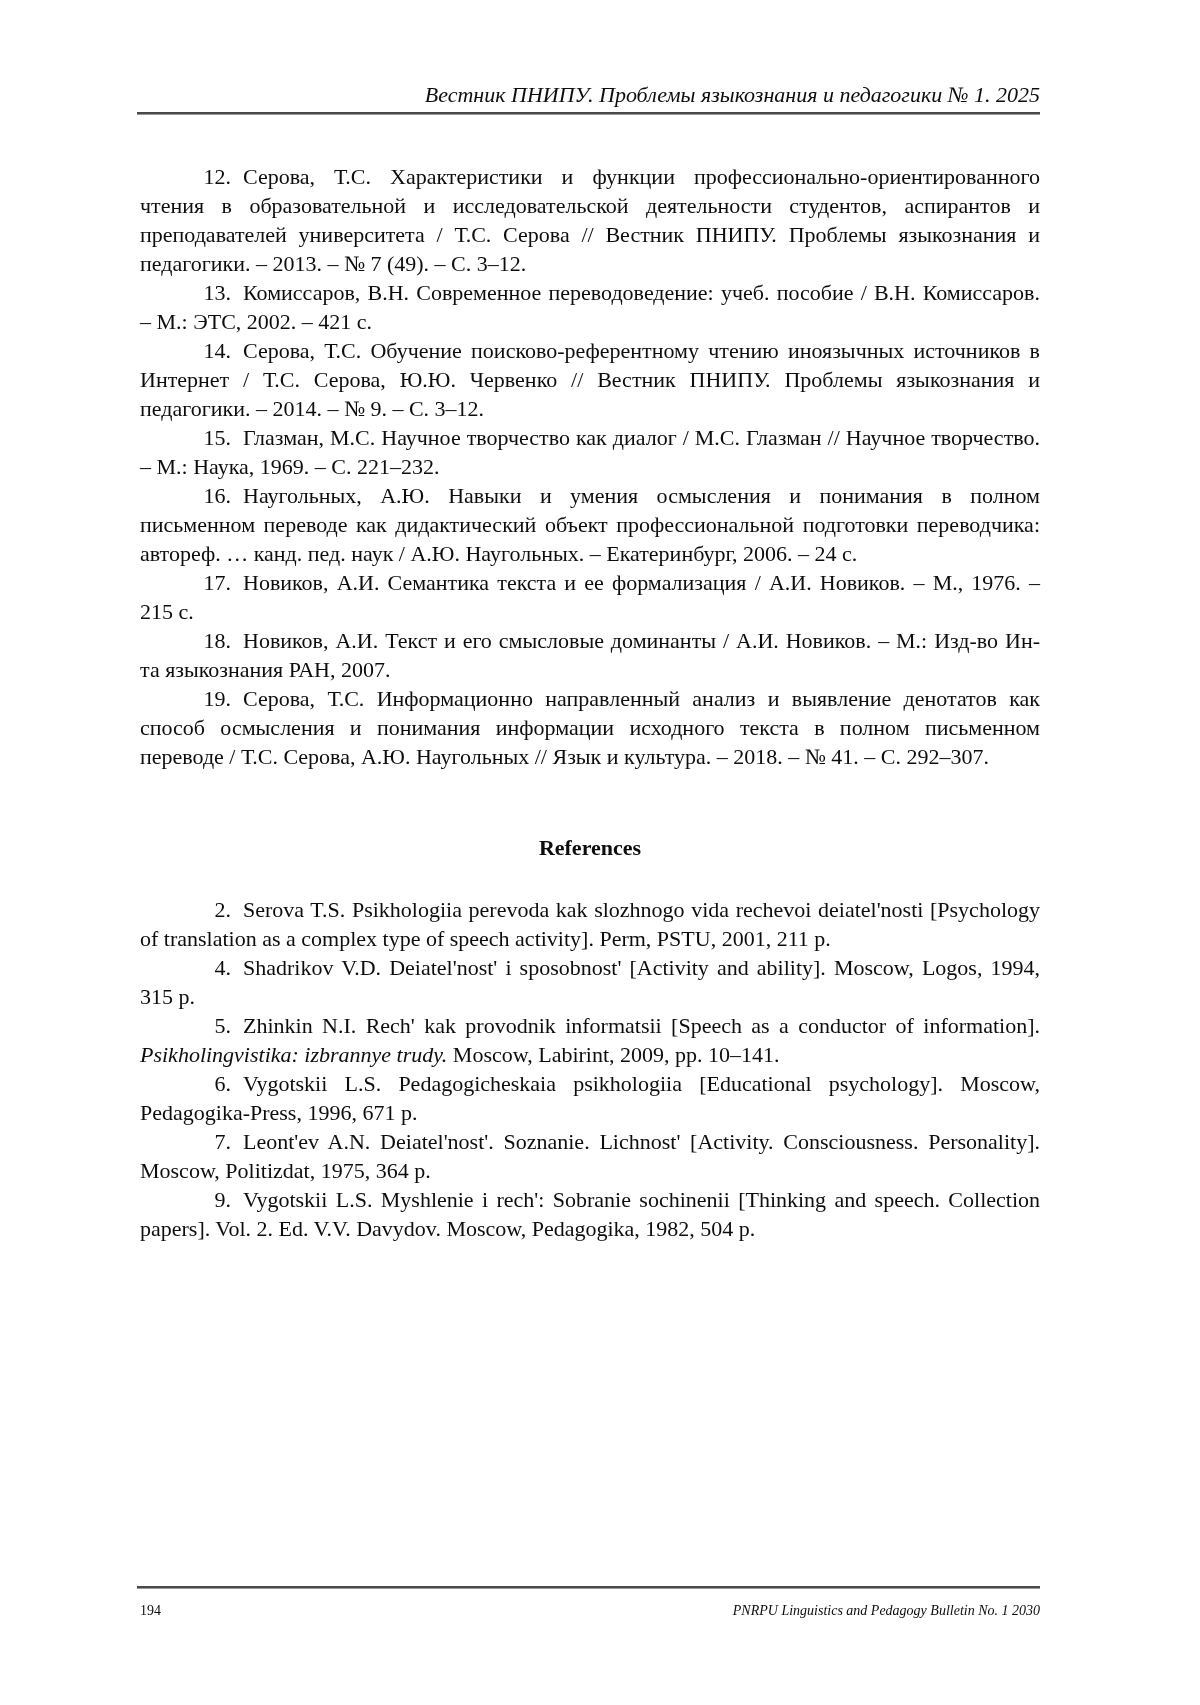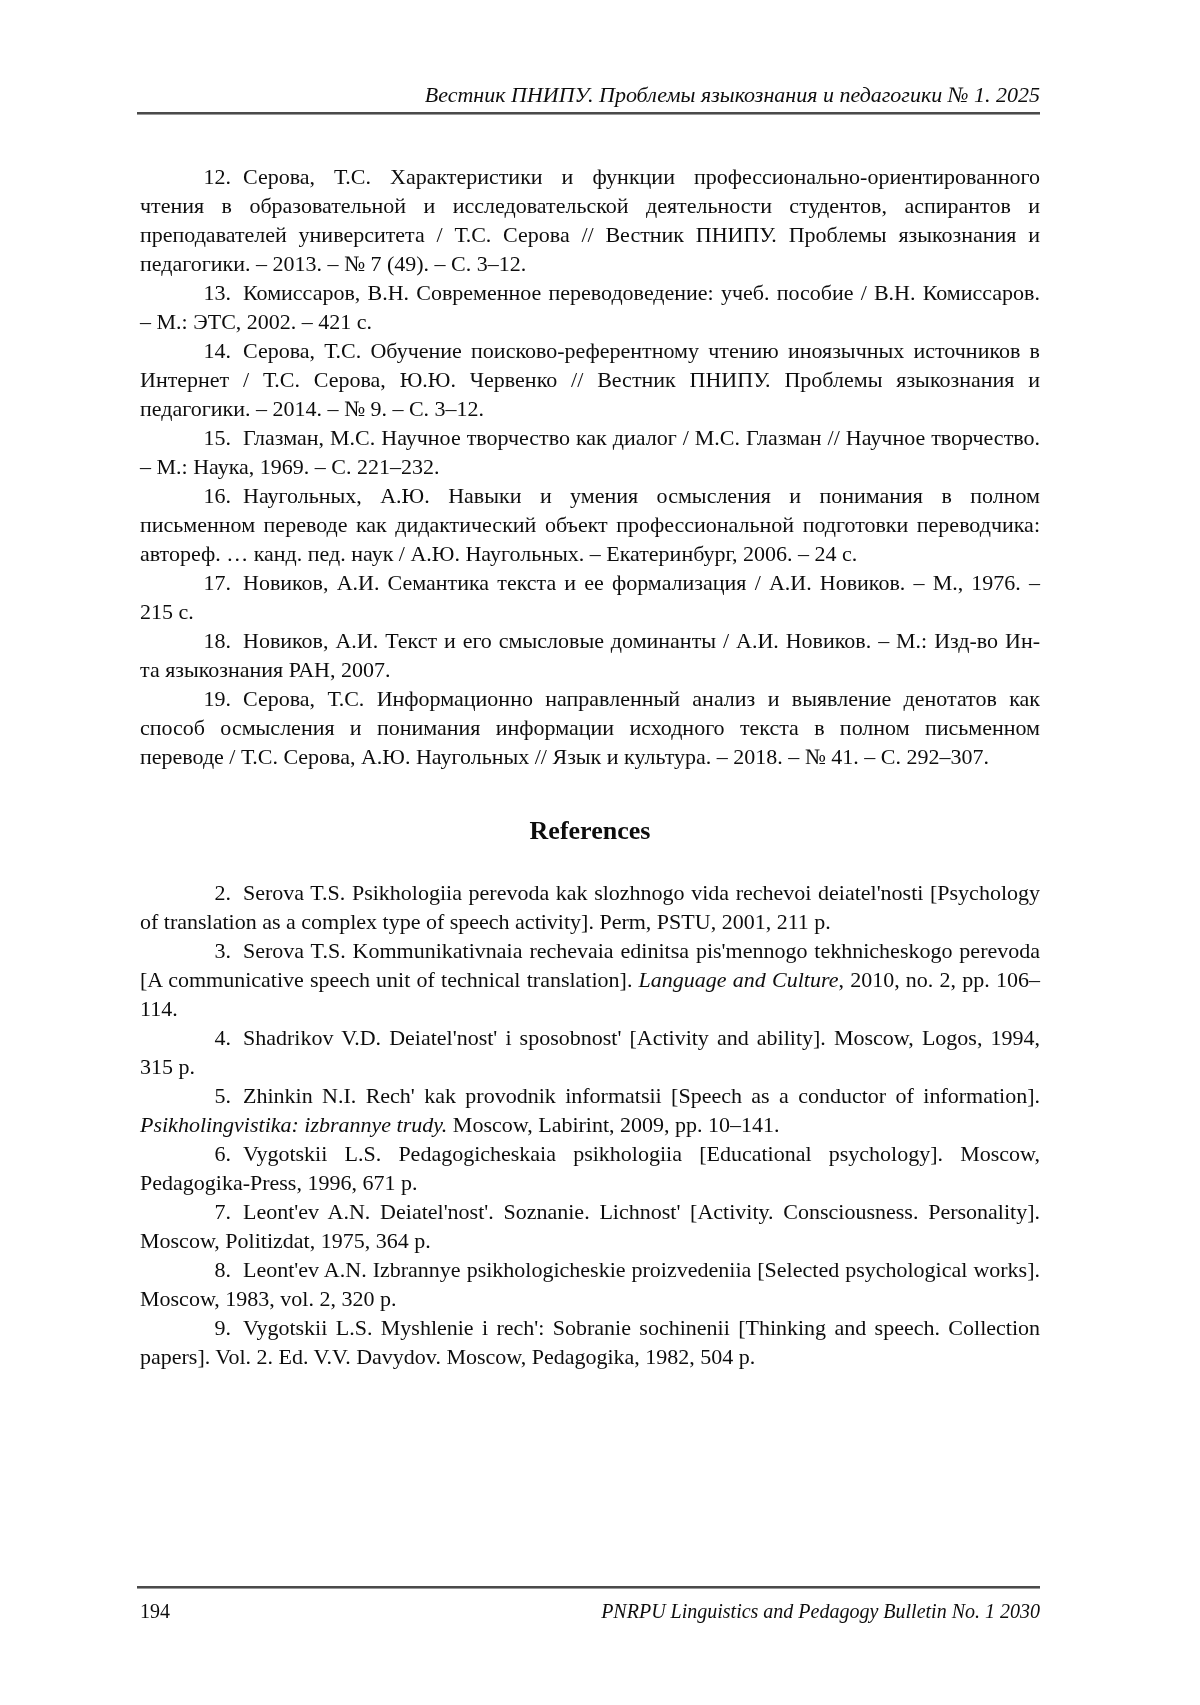--- a/index.html
+++ b/index.html
@@ -29,34 +29,34 @@
   p.ref {
     font-size: 22px; line-height: 29px;
     text-align: justify; text-indent: 58px;
     color: #0d0d0d;
   }
   .ref-num {
     display: inline-block; min-width: 33px; text-align: right;
     margin-right: 12px; text-indent: 0;
   }
   .references-heading {
-    font-size: 26px; line-height: 29px; font-weight: bold;
+    font-size: 22px; line-height: 29px; font-weight: bold;
     text-align: center;
-    margin-top: 45px; margin-bottom: 33px;
+    margin-top: 62px; margin-bottom: 33px;
   }
   .italic { font-style: italic; }
   .footer-rule {
     position: absolute; top: 1586px; left: 137px; width: 903px;
     border-top: 2px solid #4a4a4a;
     border-bottom: 1px solid #9a9a9a;
     height: 3px;
   }
   .footer {
     position: absolute; top: 1597px; left: 140px; width: 900px;
-    font-size: 20px; line-height: 28px;
+    font-size: 14px; line-height: 28px;
     display: flex; justify-content: space-between; align-items: baseline;
   }
   .footer-journal { font-style: italic; }
 </style>
 </head>
 <body>
 
 <div>
 
   <div class="running-header">Вестник ПНИПУ. Проблемы языкознания и педагогики № 1. 2025</div>
@@ -73,26 +73,24 @@
         <p class="ref"><span class="ref-num">16.</span><span>Наугольных, А.Ю. Навыки и умения осмысления и понимания в полном письменном переводе как дидактический объект профессиональной подготовки переводчика: автореф. … канд. пед. наук / А.Ю. Наугольных. – Екатеринбург, 2006. – 24 с.</span></p>
         <p class="ref"><span class="ref-num">17.</span><span>Новиков, А.И. Семантика текста и ее формализация / А.И. Новиков. – М., 1976. – 215 с.</span></p>
         <p class="ref"><span class="ref-num">18.</span><span>Новиков, А.И. Текст и его смысловые доминанты / А.И. Новиков. – М.: Изд-во Ин-та языкознания РАН, 2007.</span></p>
         <p class="ref"><span class="ref-num">19.</span><span>Серова, Т.С. Информационно направленный анализ и выявление денотатов как способ осмысления и понимания информации исходного текста в полном письменном переводе / Т.С. Серова, А.Ю. Наугольных // Язык и культура. – 2018. – № 41. – С. 292–307.</span></p>
       </div>
 
     <h2 class="references-heading">References</h2>
 
     <div id="en-list">
         <p class="ref"><span class="ref-num">2.</span><span>Serova T.S. Psikhologiia perevoda kak slozhnogo vida rechevoi deiatel'nosti [Psychology of translation as a complex type of speech activity]. Perm, PSTU, 2001, 211 p.</span></p>
-        <p class="ref"><span class="ref-num">3.</span><span>Serova T.S. Kommunikativnaia rechevaia edinitsa pis'mennogo tekhnicheskogo perevoda [A communicative speech unit of technical translation]. </span><span class="italic">Language and Culture</span><span>, 2010, no. 2, pp. 106–114.</span></p>
         <p class="ref"><span class="ref-num">4.</span><span>Shadrikov V.D. Deiatel'nost' i sposobnost' [Activity and ability]. Moscow, Logos, 1994, 315 p.</span></p>
         <p class="ref"><span class="ref-num">5.</span><span>Zhinkin N.I. Rech' kak provodnik informatsii [Speech as a conductor of information]. </span><span class="italic">Psikholingvistika: izbrannye trudy.</span><span> Moscow, Labirint, 2009, pp. 10–141.</span></p>
         <p class="ref"><span class="ref-num">6.</span><span>Vygotskii L.S. Pedagogicheskaia psikhologiia [Educational psychology]. Moscow, Pedagogika-Press, 1996, 671 p.</span></p>
         <p class="ref"><span class="ref-num">7.</span><span>Leont'ev A.N. Deiatel'nost'. Soznanie. Lichnost' [Activity. Consciousness. Personality]. Moscow, Politizdat, 1975, 364 p.</span></p>
-        <p class="ref"><span class="ref-num">8.</span><span>Leont'ev A.N. Izbrannye psikhologicheskie proizvedeniia [Selected psychological works]. Moscow, 1983, vol. 2, 320 p.</span></p>
         <p class="ref"><span class="ref-num">9.</span><span>Vygotskii L.S. Myshlenie i rech': Sobranie sochinenii [Thinking and speech. Collection papers]. Vol. 2. Ed. V.V. Davydov. Moscow, Pedagogika, 1982, 504 p.</span></p>
       </div>
 
   </div>
 
   <div class="footer-rule"></div>
 
   <div class="footer">
     <span class="footer-page">194</span>
     <span class="footer-journal">PNRPU Linguistics and Pedagogy Bulletin No. 1 2030</span>

